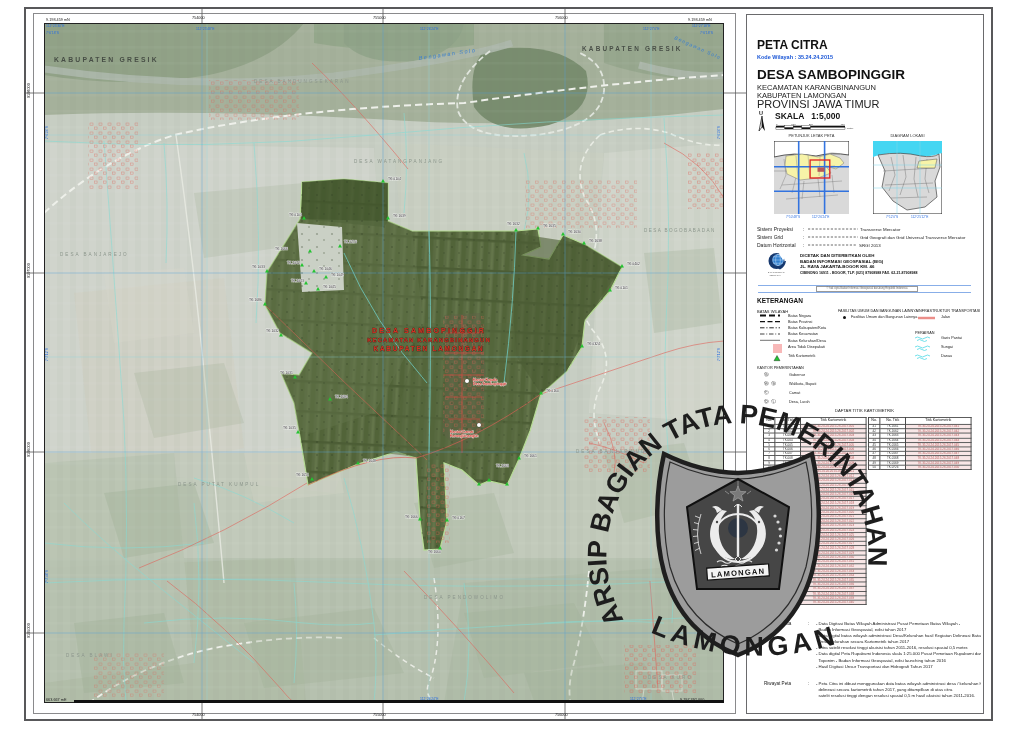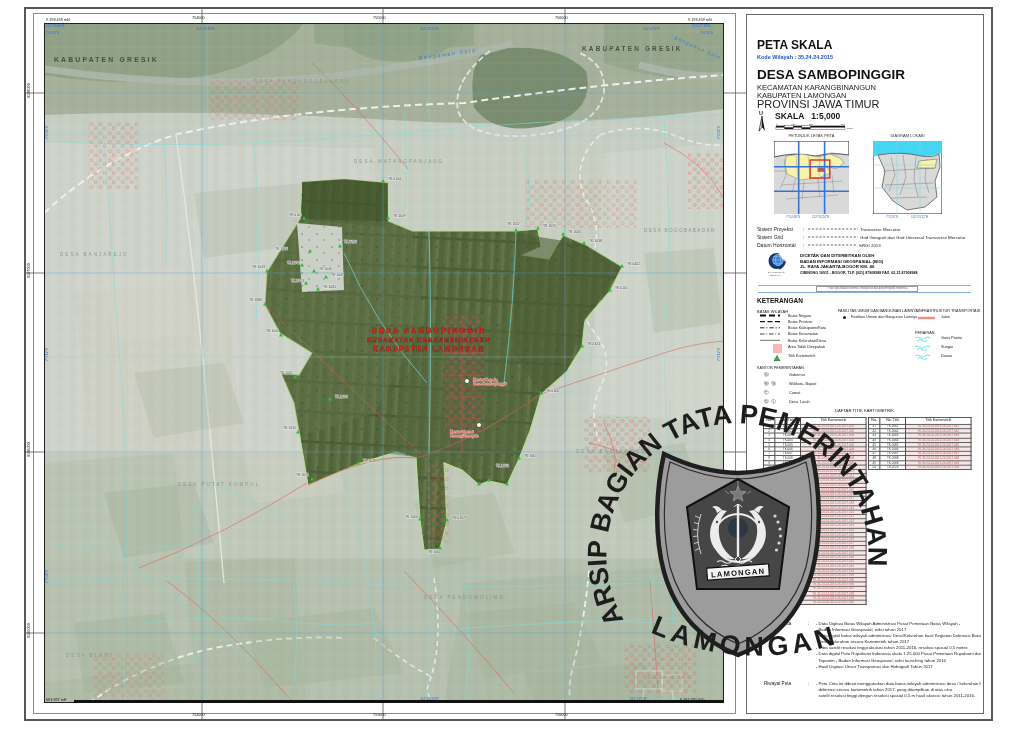--- a/index.html
+++ b/index.html
@@ -321,21 +321,21 @@
         <text x="406" y="414">Karangbinangun</text>
 </g>
 
 <rect x="0.5" y="0.5" width="679" height="679" fill="none" stroke="#222" stroke-width="1"></rect>
 
 <line x1="30" y1="678.5" x2="680" y2="678.5" stroke="#111" stroke-width="3"></line>
 </svg>
 
 <div id="panel" class="abs" style="left:746px;top:14px;width:237px;height:699px;overflow:hidden;">
 
-<div class="abs" style="left:11px;top:24px;font-size:12px;font-weight:bold;color:#111;">PETA SKALA</div>
+<div class="abs" style="left:11px;top:24px;font-size:12px;font-weight:bold;color:#111;">PETA CITRA</div>
 
 <div class="abs" style="left:11px;top:40px;font-size:5.5px;font-weight:bold;color:#1a56d6;">Kode Wilayah : 35.24.24.2015</div>
 
 <div class="abs" style="left:11px;top:53px;font-size:13.5px;font-weight:bold;color:#111;">DESA SAMBOPINGGIR</div>
 
 <div class="abs" style="left:11px;top:69px;font-size:7.5px;color:#222;">KECAMATAN KARANGBINANGUN</div>
 
 <div class="abs" style="left:11px;top:77px;font-size:7.5px;color:#222;">KABUPATEN LAMONGAN</div>
 
 <div class="abs" style="left:11px;top:84px;font-size:11px;color:#222;">PROVINSI JAWA TIMUR</div>

